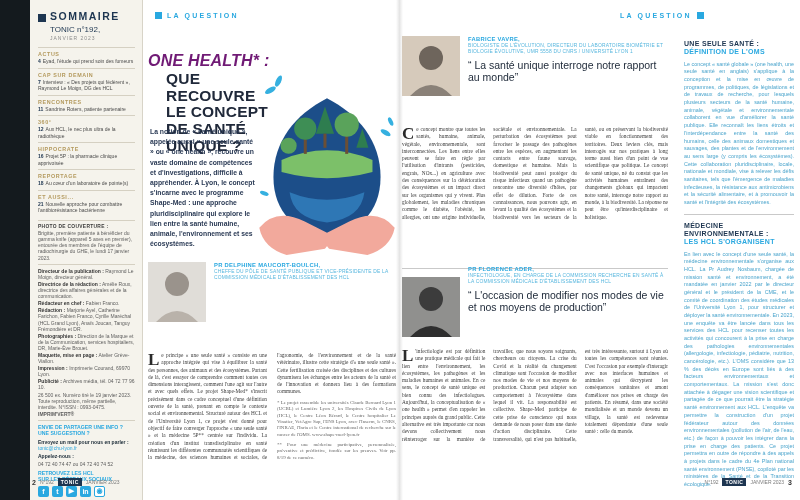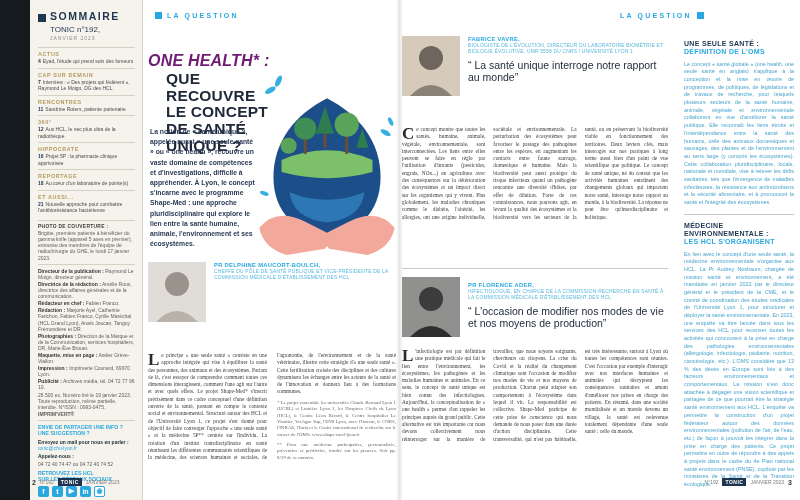--- a/index.html
+++ b/index.html
@@ -237,21 +237,21 @@
   </div>
 
   <div class="divider" style="left:402px;top:268px;width:266px;"></div>
 
   <div class="portrait" style="left:402px;top:277px;background:#90908e;">
     <svg viewBox="0 0 58 60" width="58" height="60">
       <circle cx="29" cy="22" r="12" fill="#3c3c3c"></circle>
       <path d="M8 60 Q29 38 50 60 Z" fill="#2e2e2e"></path>
     </svg>
   </div>
-  <div class="iv-meta" style="left:468px;top:282px;width:200px;">
+  <div class="iv-meta" style="left:468px;top:266px;width:200px;">
     <p class="iv-name">PR FLORENCE ADER,</p>
     <p class="iv-title">INFECTIOLOGUE, EN CHARGE DE LA COMMISSION RECHERCHE EN SANTÉ À LA COMMISSION MÉDICALE D'ÉTABLISSEMENT DES HCL</p>
     <p class="iv-quote">“ L'occasion de modifier nos modes de vie et nos moyens de production”</p>
   </div>
   <div class="cols" style="left:402px;top:348px;width:266px;height:132px;column-count:3;column-gap:8px;">
     <p><span class="dropcap">L</span><span>'infectiologie est par définition une pratique médicale qui fait le lien entre l'environnement, les écosystèmes, les pathogènes et les maladies humaines et animales. En ce sens, le concept de santé unique est bien connu des infectiologues. Aujourd'hui, la conceptualisation de « one health » permet d'en rappeler les principes auprès du grand public. Cette alternative est très importante car nous devons collectivement nous réinterroger sur la manière de travailler, que nous soyons soignants, chercheurs ou citoyens. La crise du Covid et la réalité du changement climatique sont l'occasion de modifier nos modes de vie et nos moyens de production. Chacun peut adapter son comportement à l'écosystème dans lequel il vit. La responsabilité est collective. Shape-Med participe de cette prise de conscience qui nous demande de nous poser dans une durée d'action disciplinaire. Cette transversalité, qui n'est pas habituelle, est très intéressante, surtout à Lyon où toutes les compétences sont réunies. C'est l'occasion par exemple d'interagir avec nos interfaces humaines et animales qui décryptent les conséquences sanitaires et amont d'améliorer nos prises en charge des patients. En résumé, dans une société mondialisée et un monde devenu un village, la santé est redevenue totalement dépendante d'une seule santé : celle du monde.</span></p>
   </div>
 
   <div class="rail">
     <p class="rail-h">

